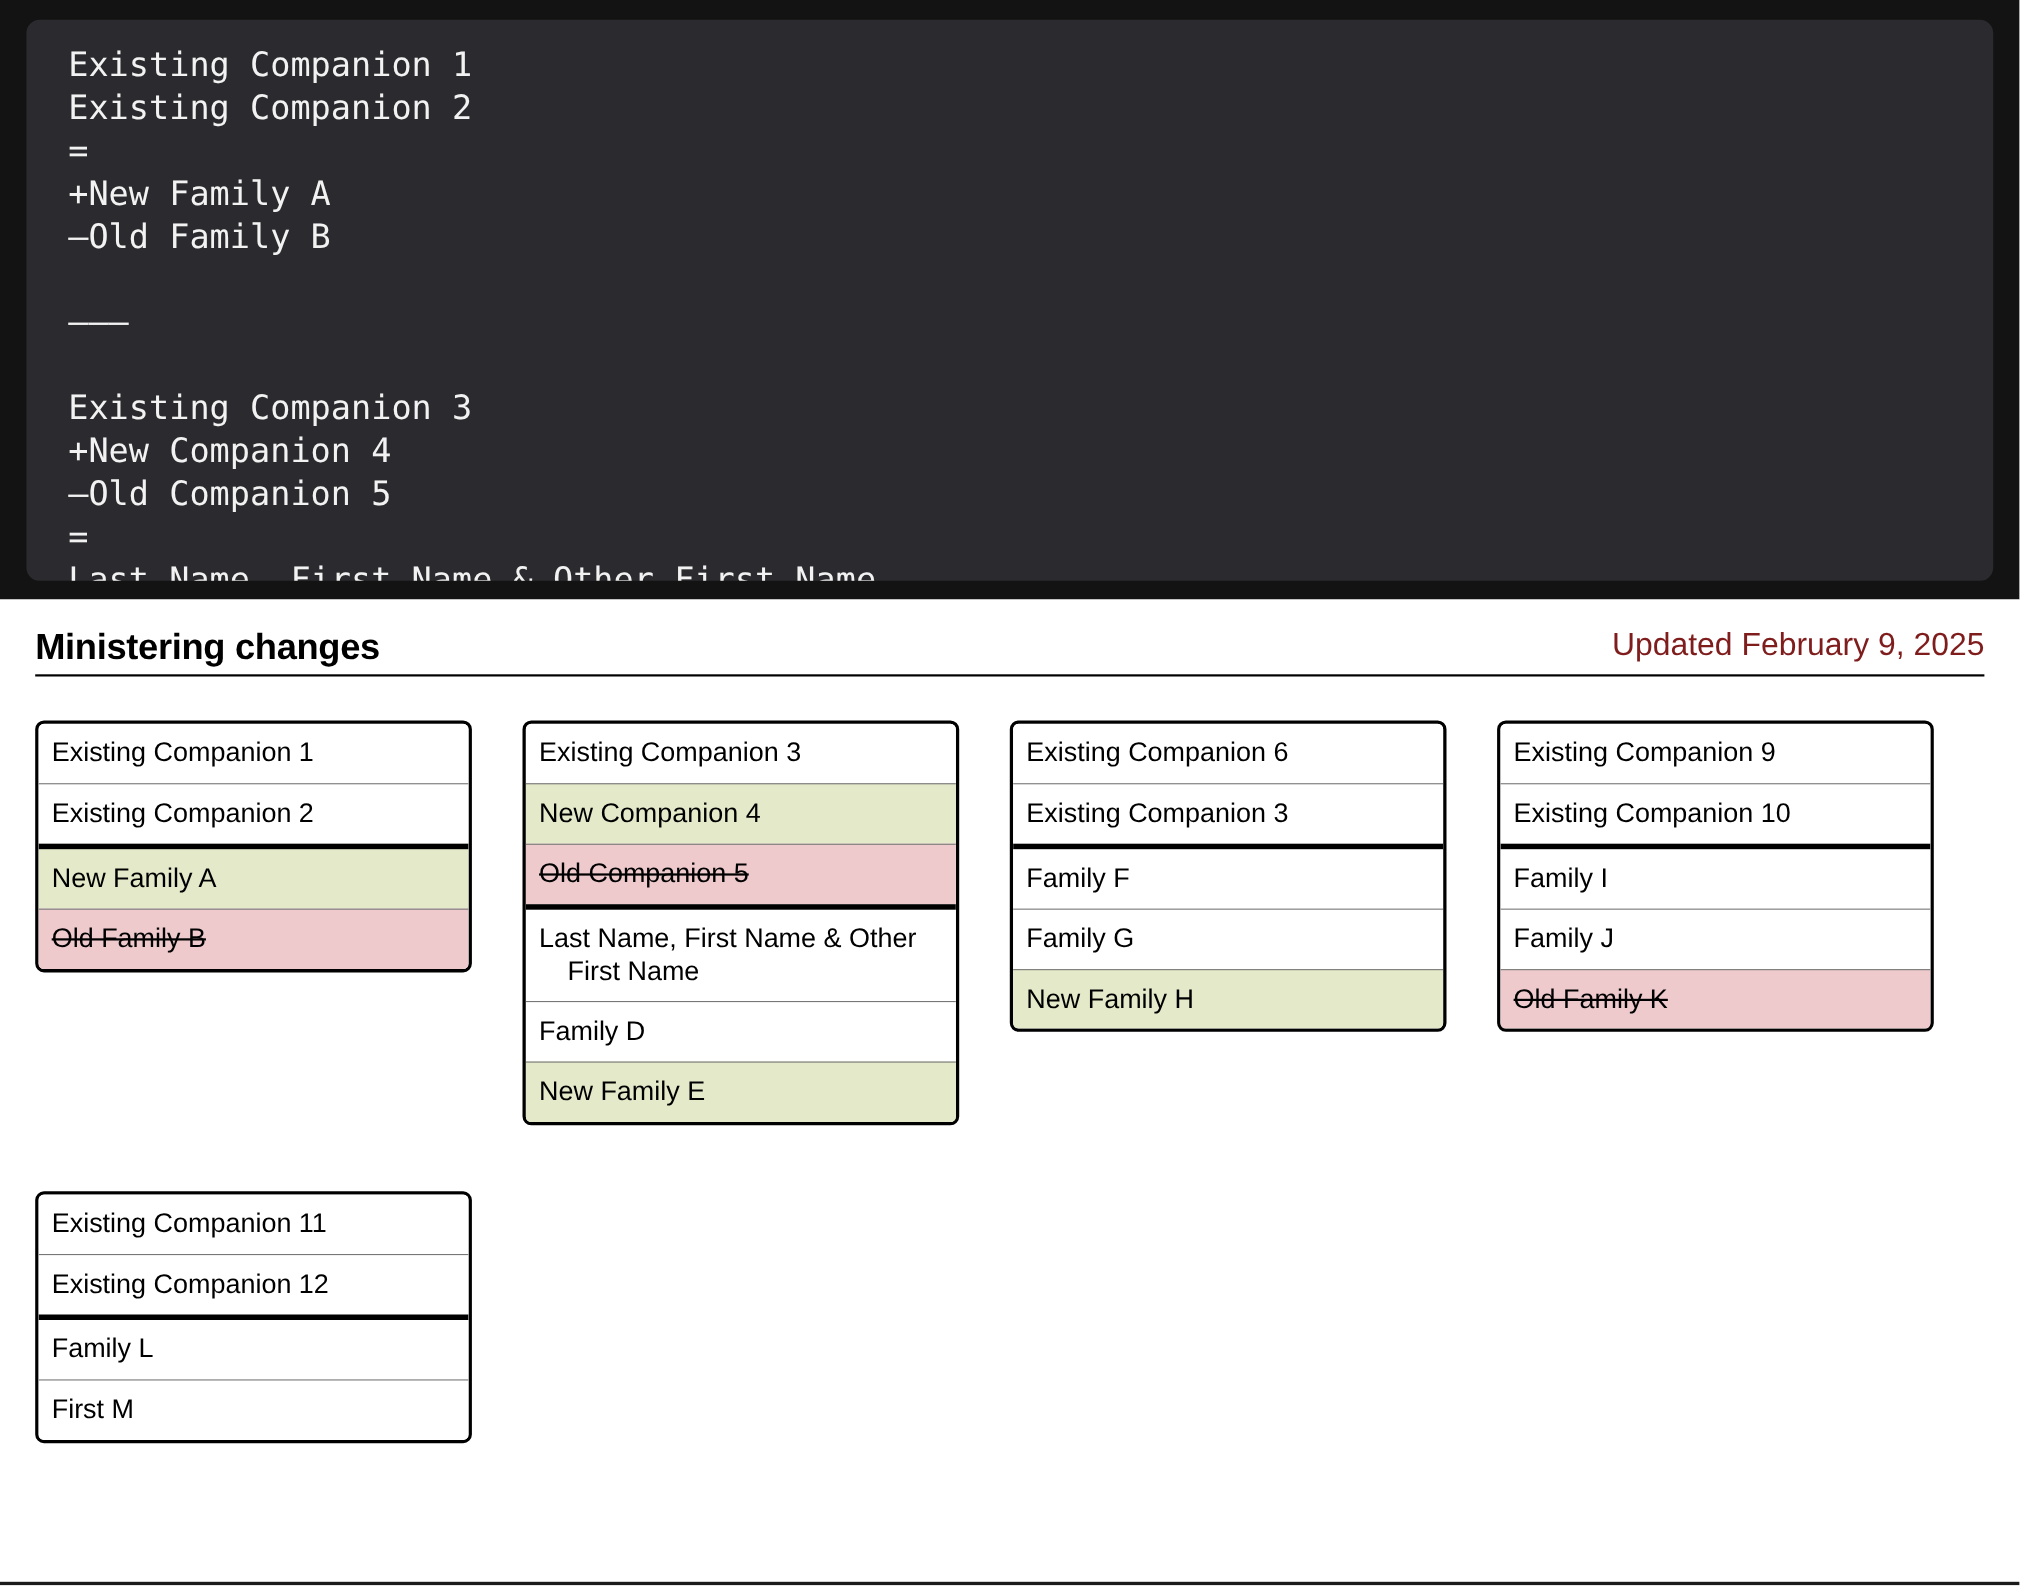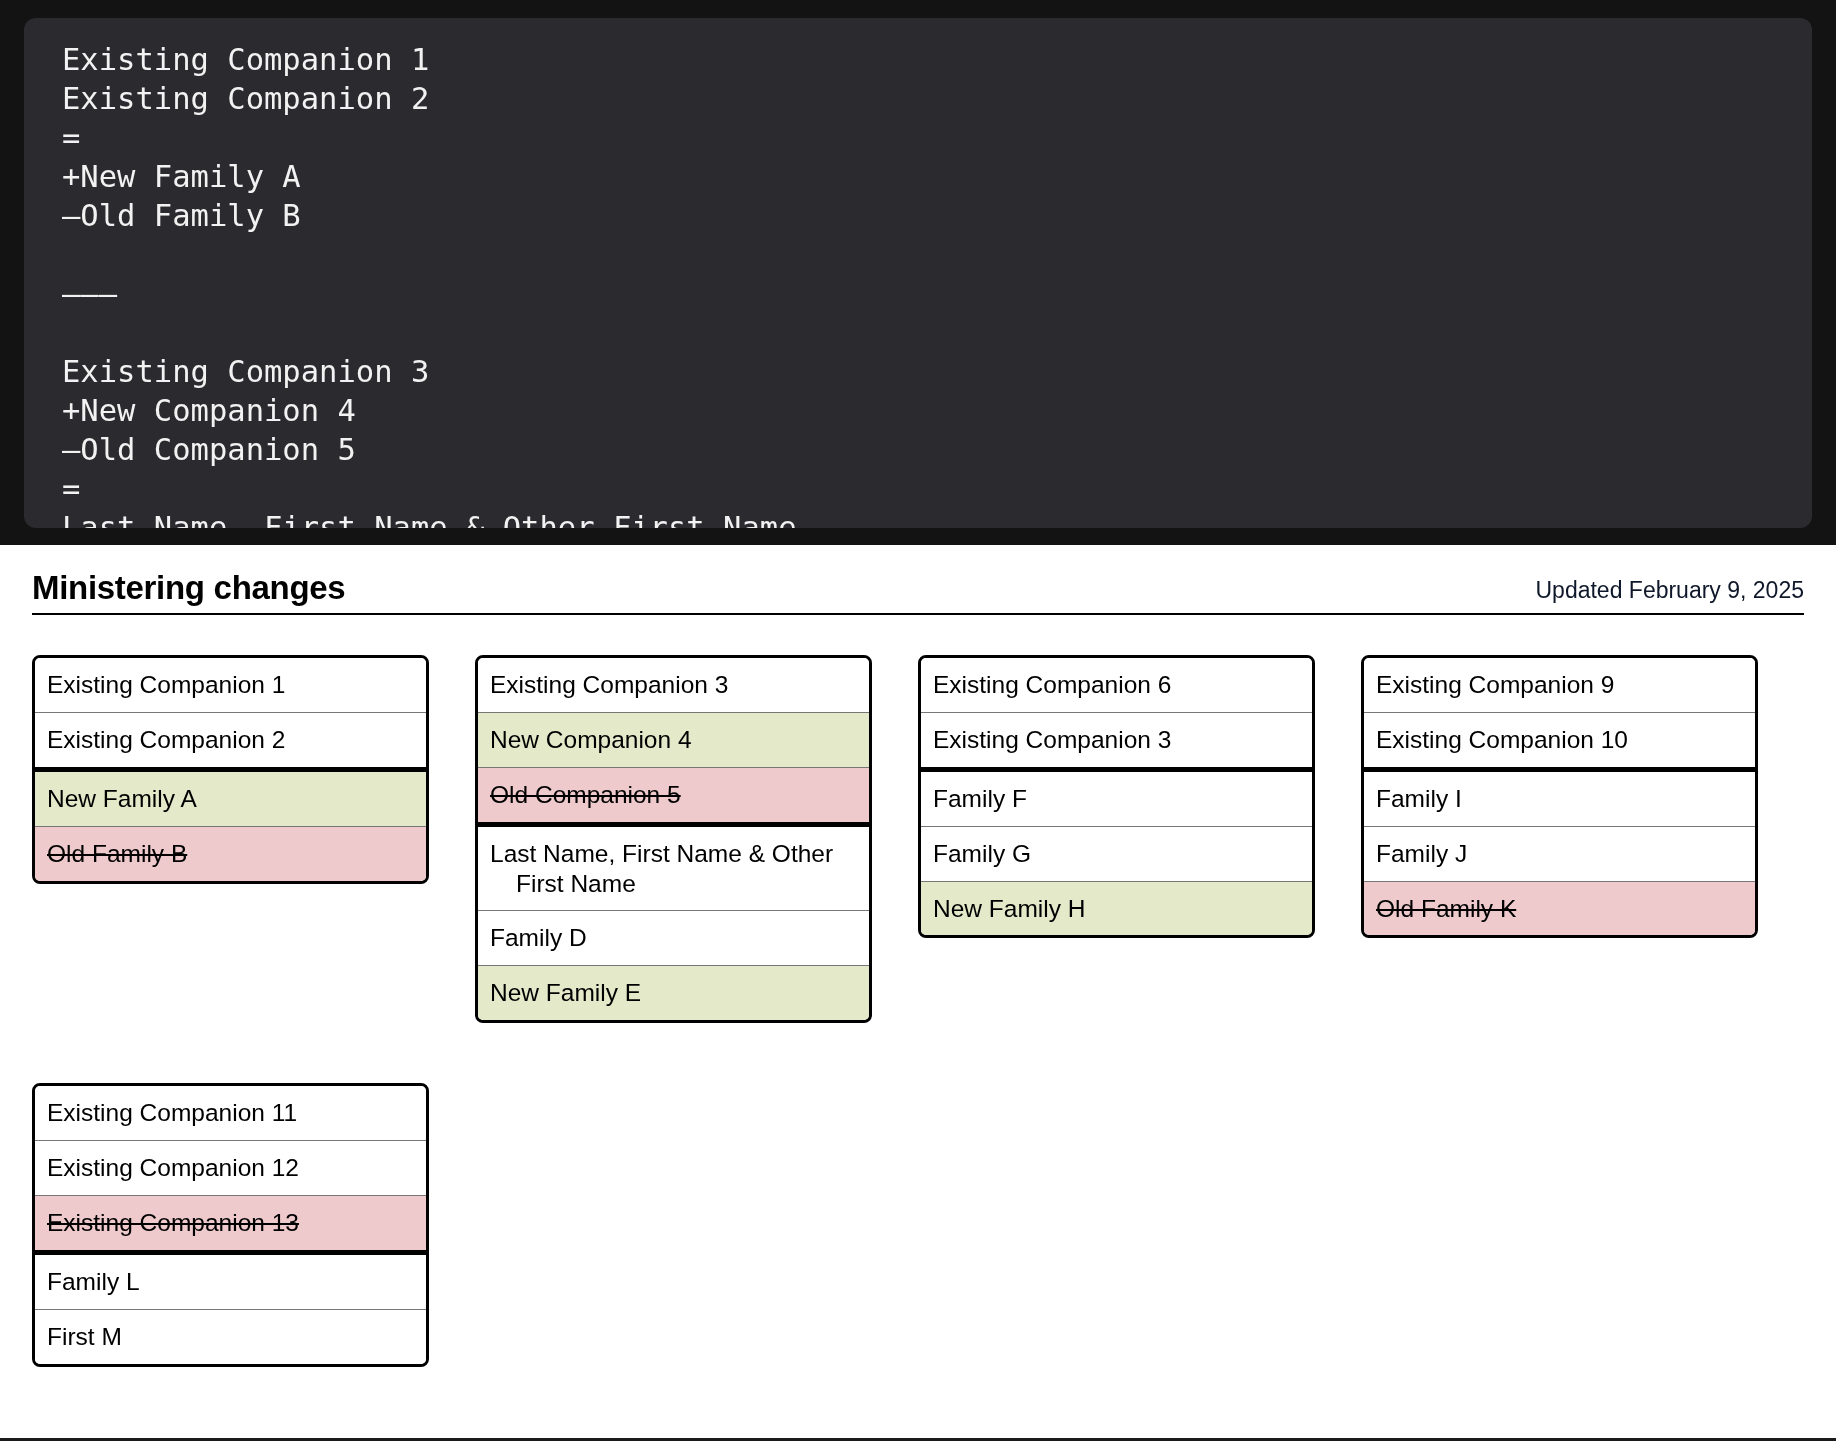--- a/index.html
+++ b/index.html
@@ -71,22 +71,22 @@
   }
   #page-title {
     font-size: 33px;
     font-weight: bold;
     color: #000000;
     letter-spacing: -0.3px;
     line-height: 1.1;
     text-align: right;
   }
   #updated-date {
-    font-size: 23px;
-    color: #0f172a;
+    font-size: 29px;
+    color: #7f1d1d;
     line-height: 1.1;
     padding-bottom: 3px;
   }
 
   
   #cards {
     position: absolute;
     left: 32px;
     top: 110px;
     width: 1772px;
@@ -257,23 +257,20 @@
         </div>
       </div>
       <div class="card-slot">
         <div class="card">
           <div class="row">
             <span class="row-text">Existing Companion 11</span>
           </div>
           <div class="row">
             <span class="row-text">Existing Companion 12</span>
           </div>
-          <div class="row removed">
-            <span class="row-text">Existing Companion 13</span>
-          </div>
           <div class="row section-start">
             <span class="row-text">Family L</span>
           </div>
           <div class="row">
             <span class="row-text">First M</span>
           </div>
         </div>
       </div>
     </div>
 

